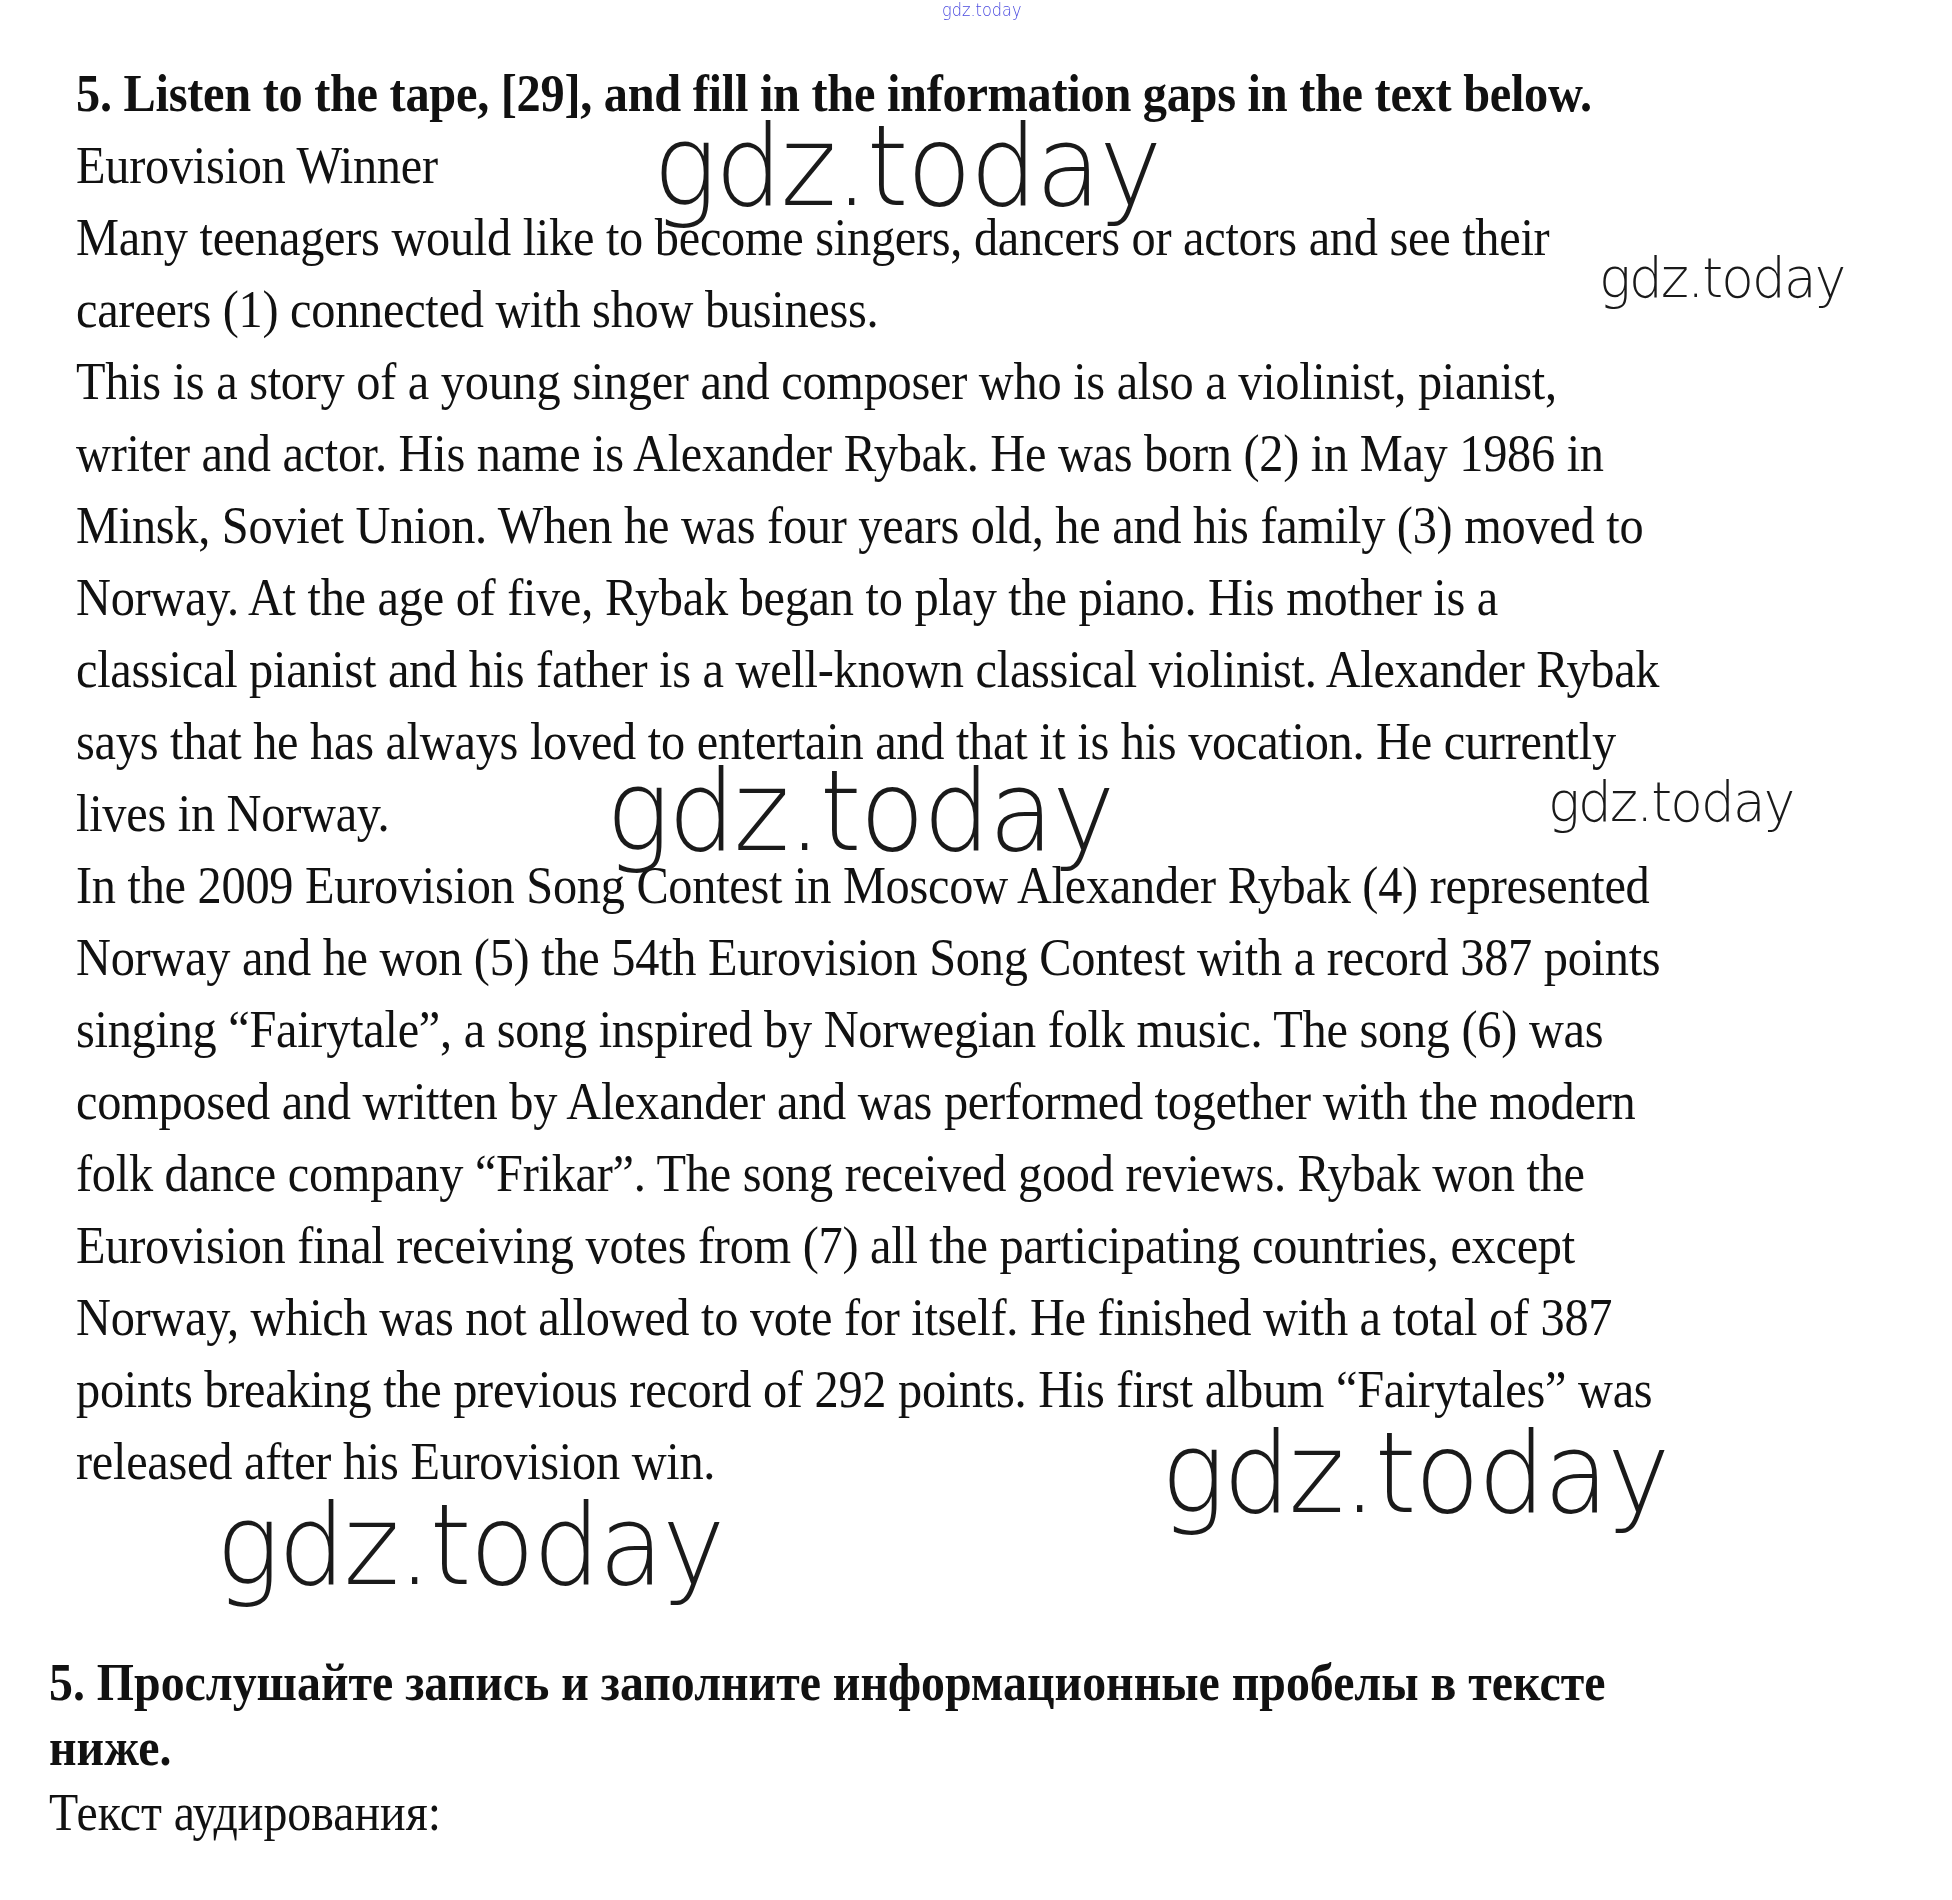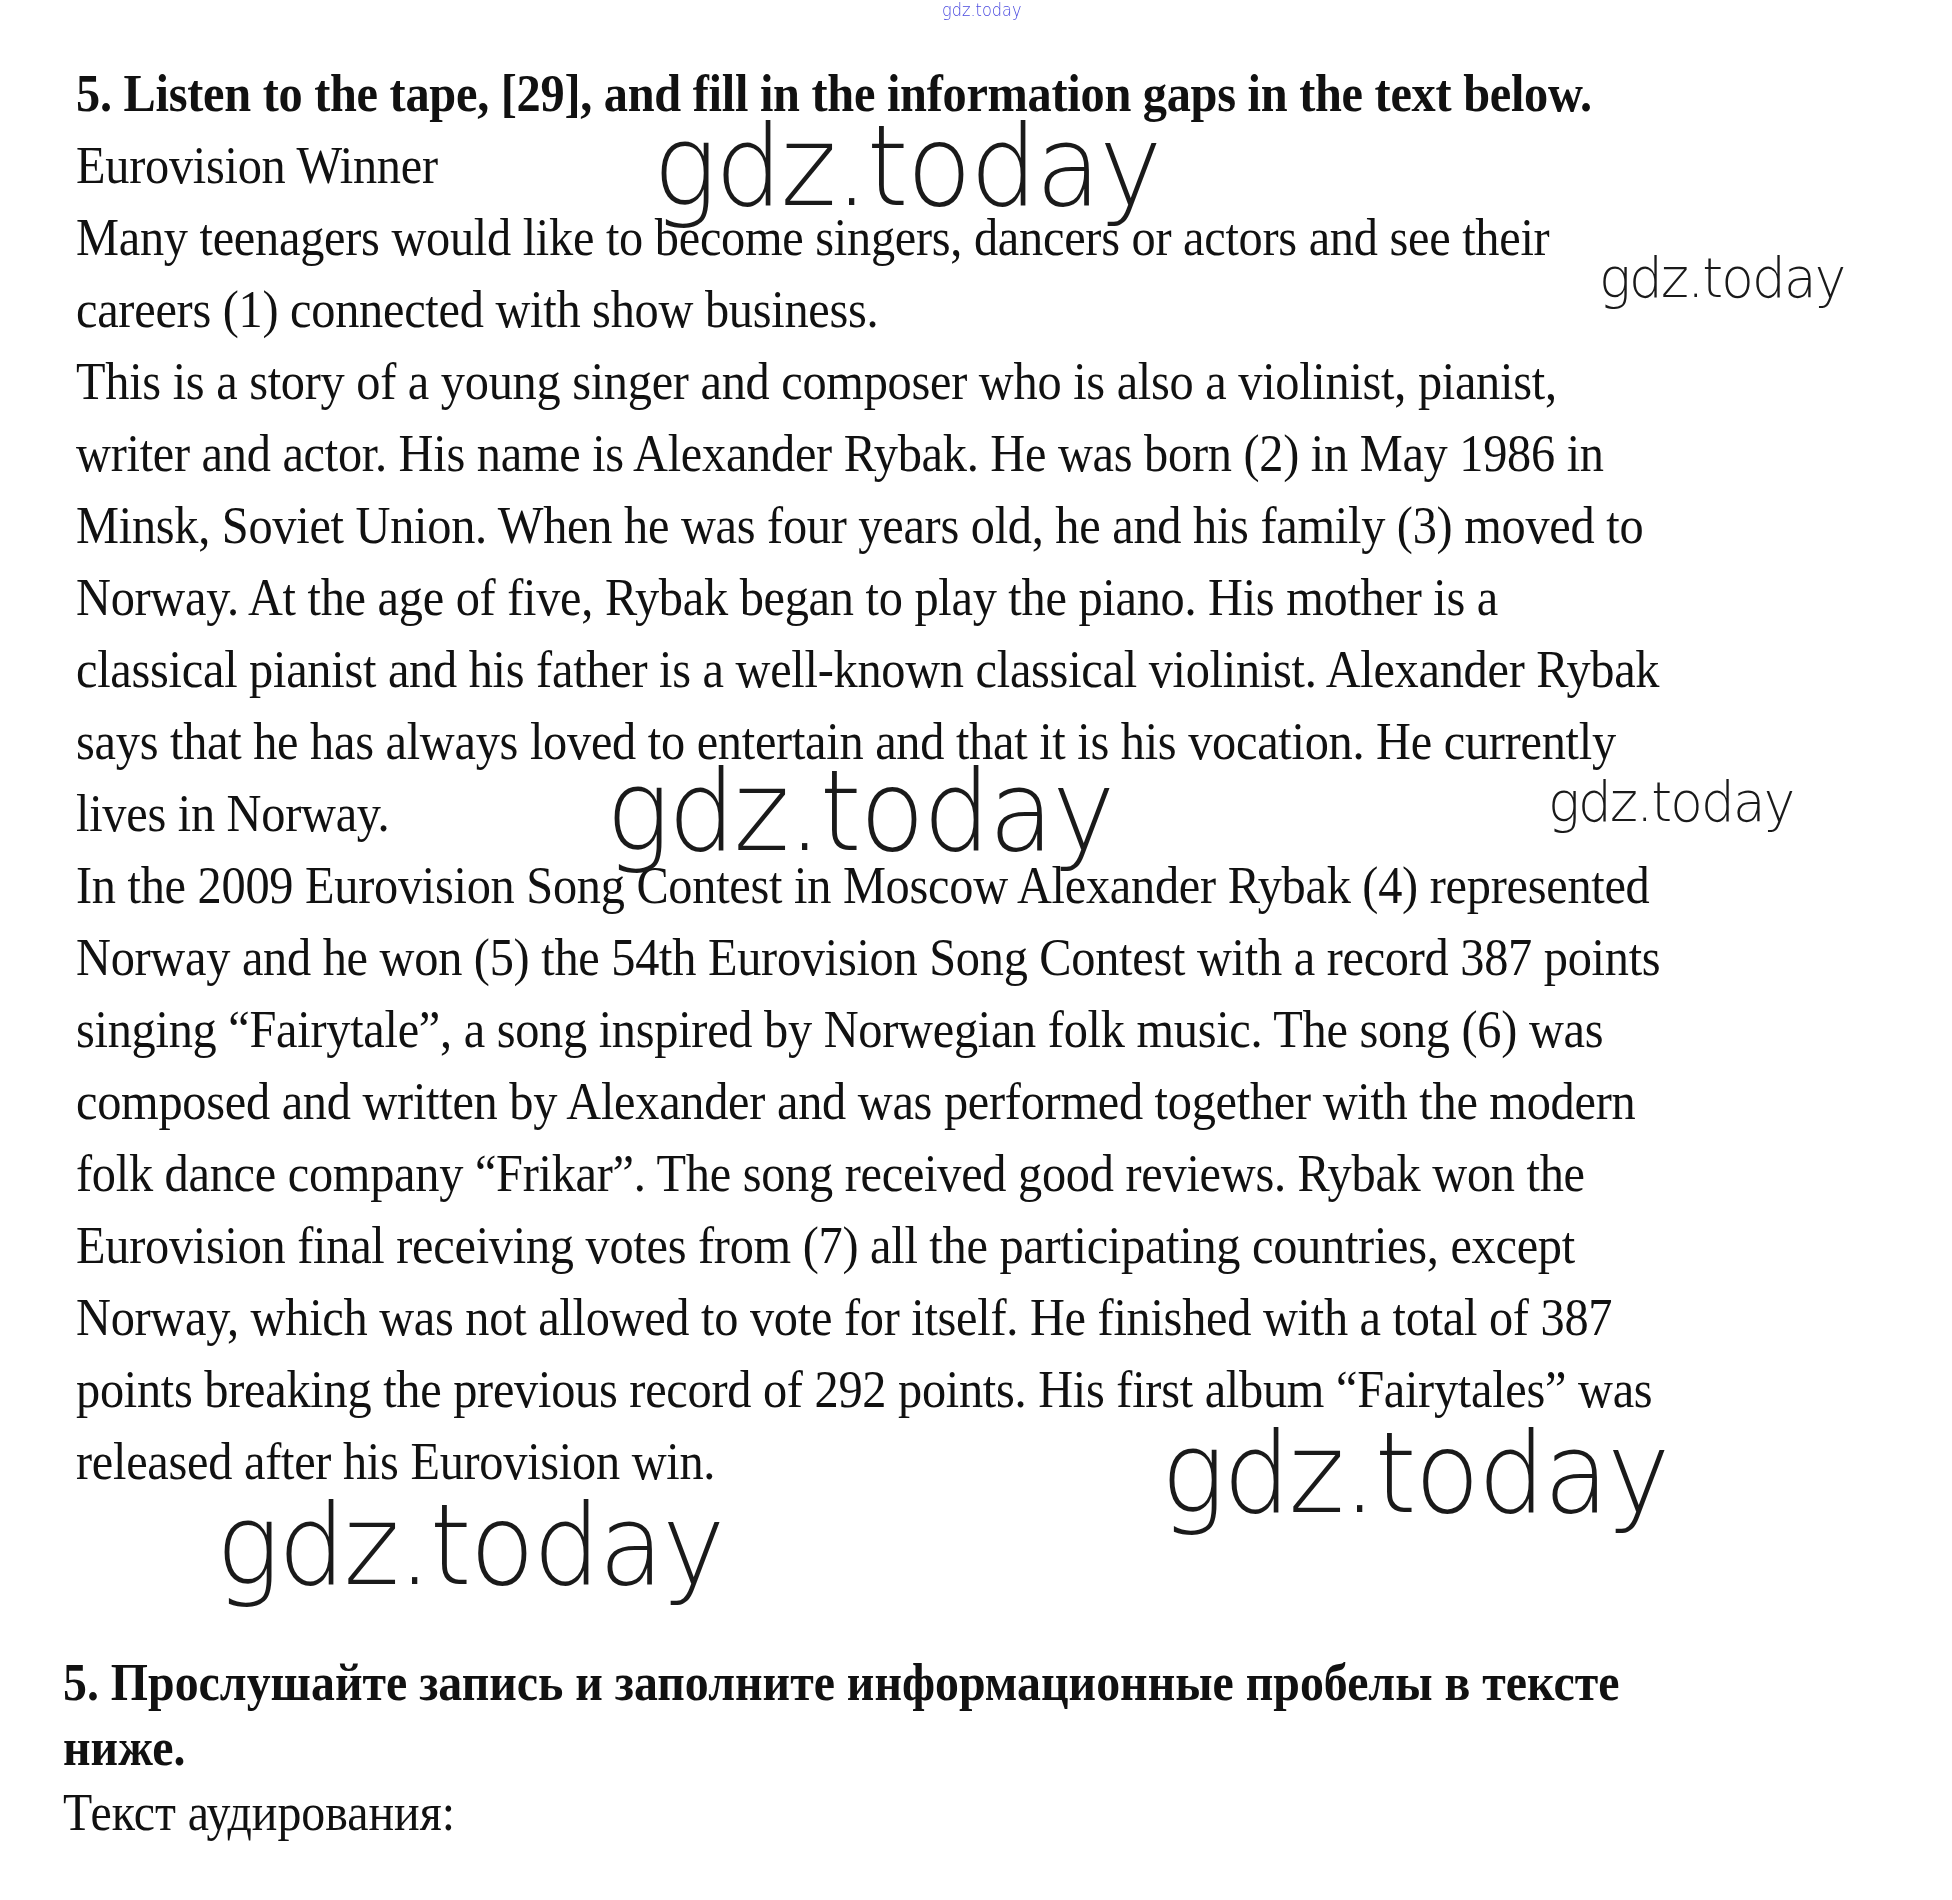--- a/index.html
+++ b/index.html
@@ -6,21 +6,21 @@
   body {
     width: 1952px; height: 1901px; position: relative; overflow: hidden;
     font-family: "Liberation Serif", "DejaVu Serif", serif; color: #111;
   }
   .page { position: absolute; left: 76px; top: 58px; width: 1864px; }
   .line {
     font-size: 52px; line-height: 72px; white-space: nowrap;
     transform: scaleX(0.93); transform-origin: left center; letter-spacing: -0.3px;
   }
   .bold { font-weight: bold; }
-  .ru-block { position: absolute; left: 63px; top: 1650px; width: 1864px; }
+  .ru-block { position: absolute; left: 49px; top: 1650px; width: 1864px; }
   .ru-line { font-size: 52px; line-height: 65px; white-space: nowrap;
     transform: scaleX(0.92); transform-origin: left center; }
   .wm {
     position: absolute; font-family: "DejaVu Sans", sans-serif; font-weight: 200;
     color: #1a1a1a; white-space: nowrap; letter-spacing: -1.9px; line-height: 1;
     transform: scaleX(0.95); transform-origin: left top;
   }
   .wm-big { font-size: 112px; }
   .wm-small { font-size: 56px; }
   .wm-top { font-size: 17px; color: #4a4adf; letter-spacing: 0; top: 1.9px; left: 942px; }

